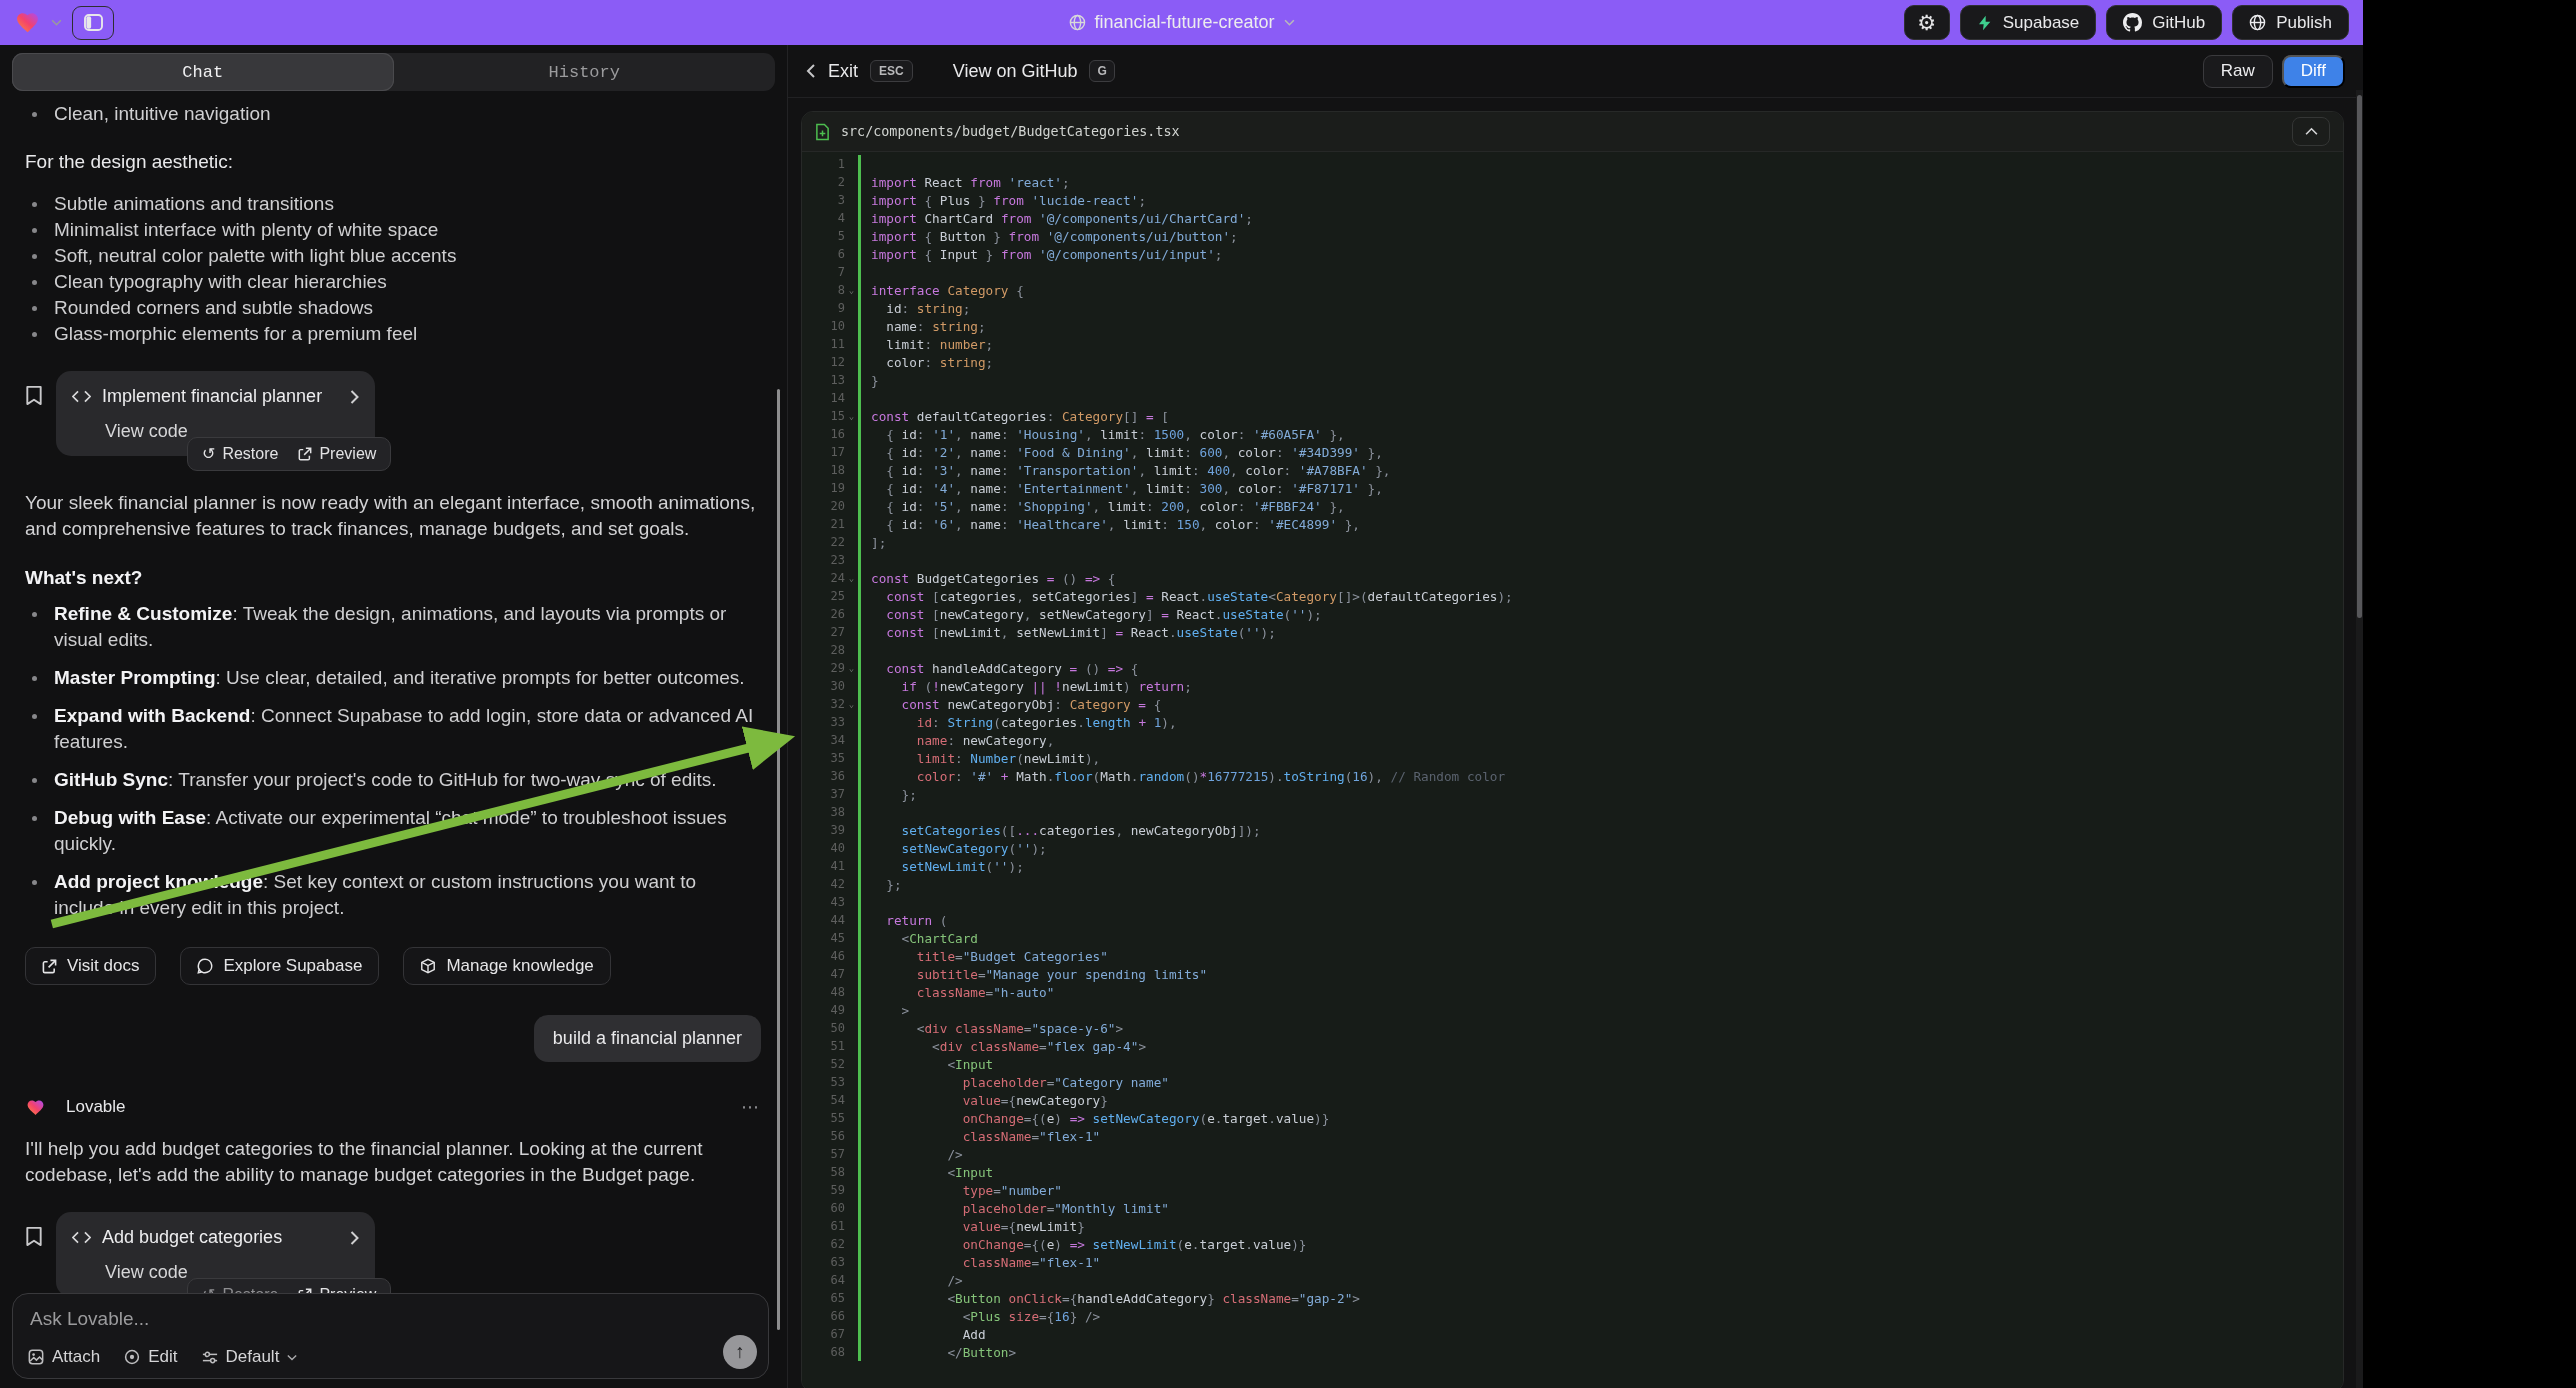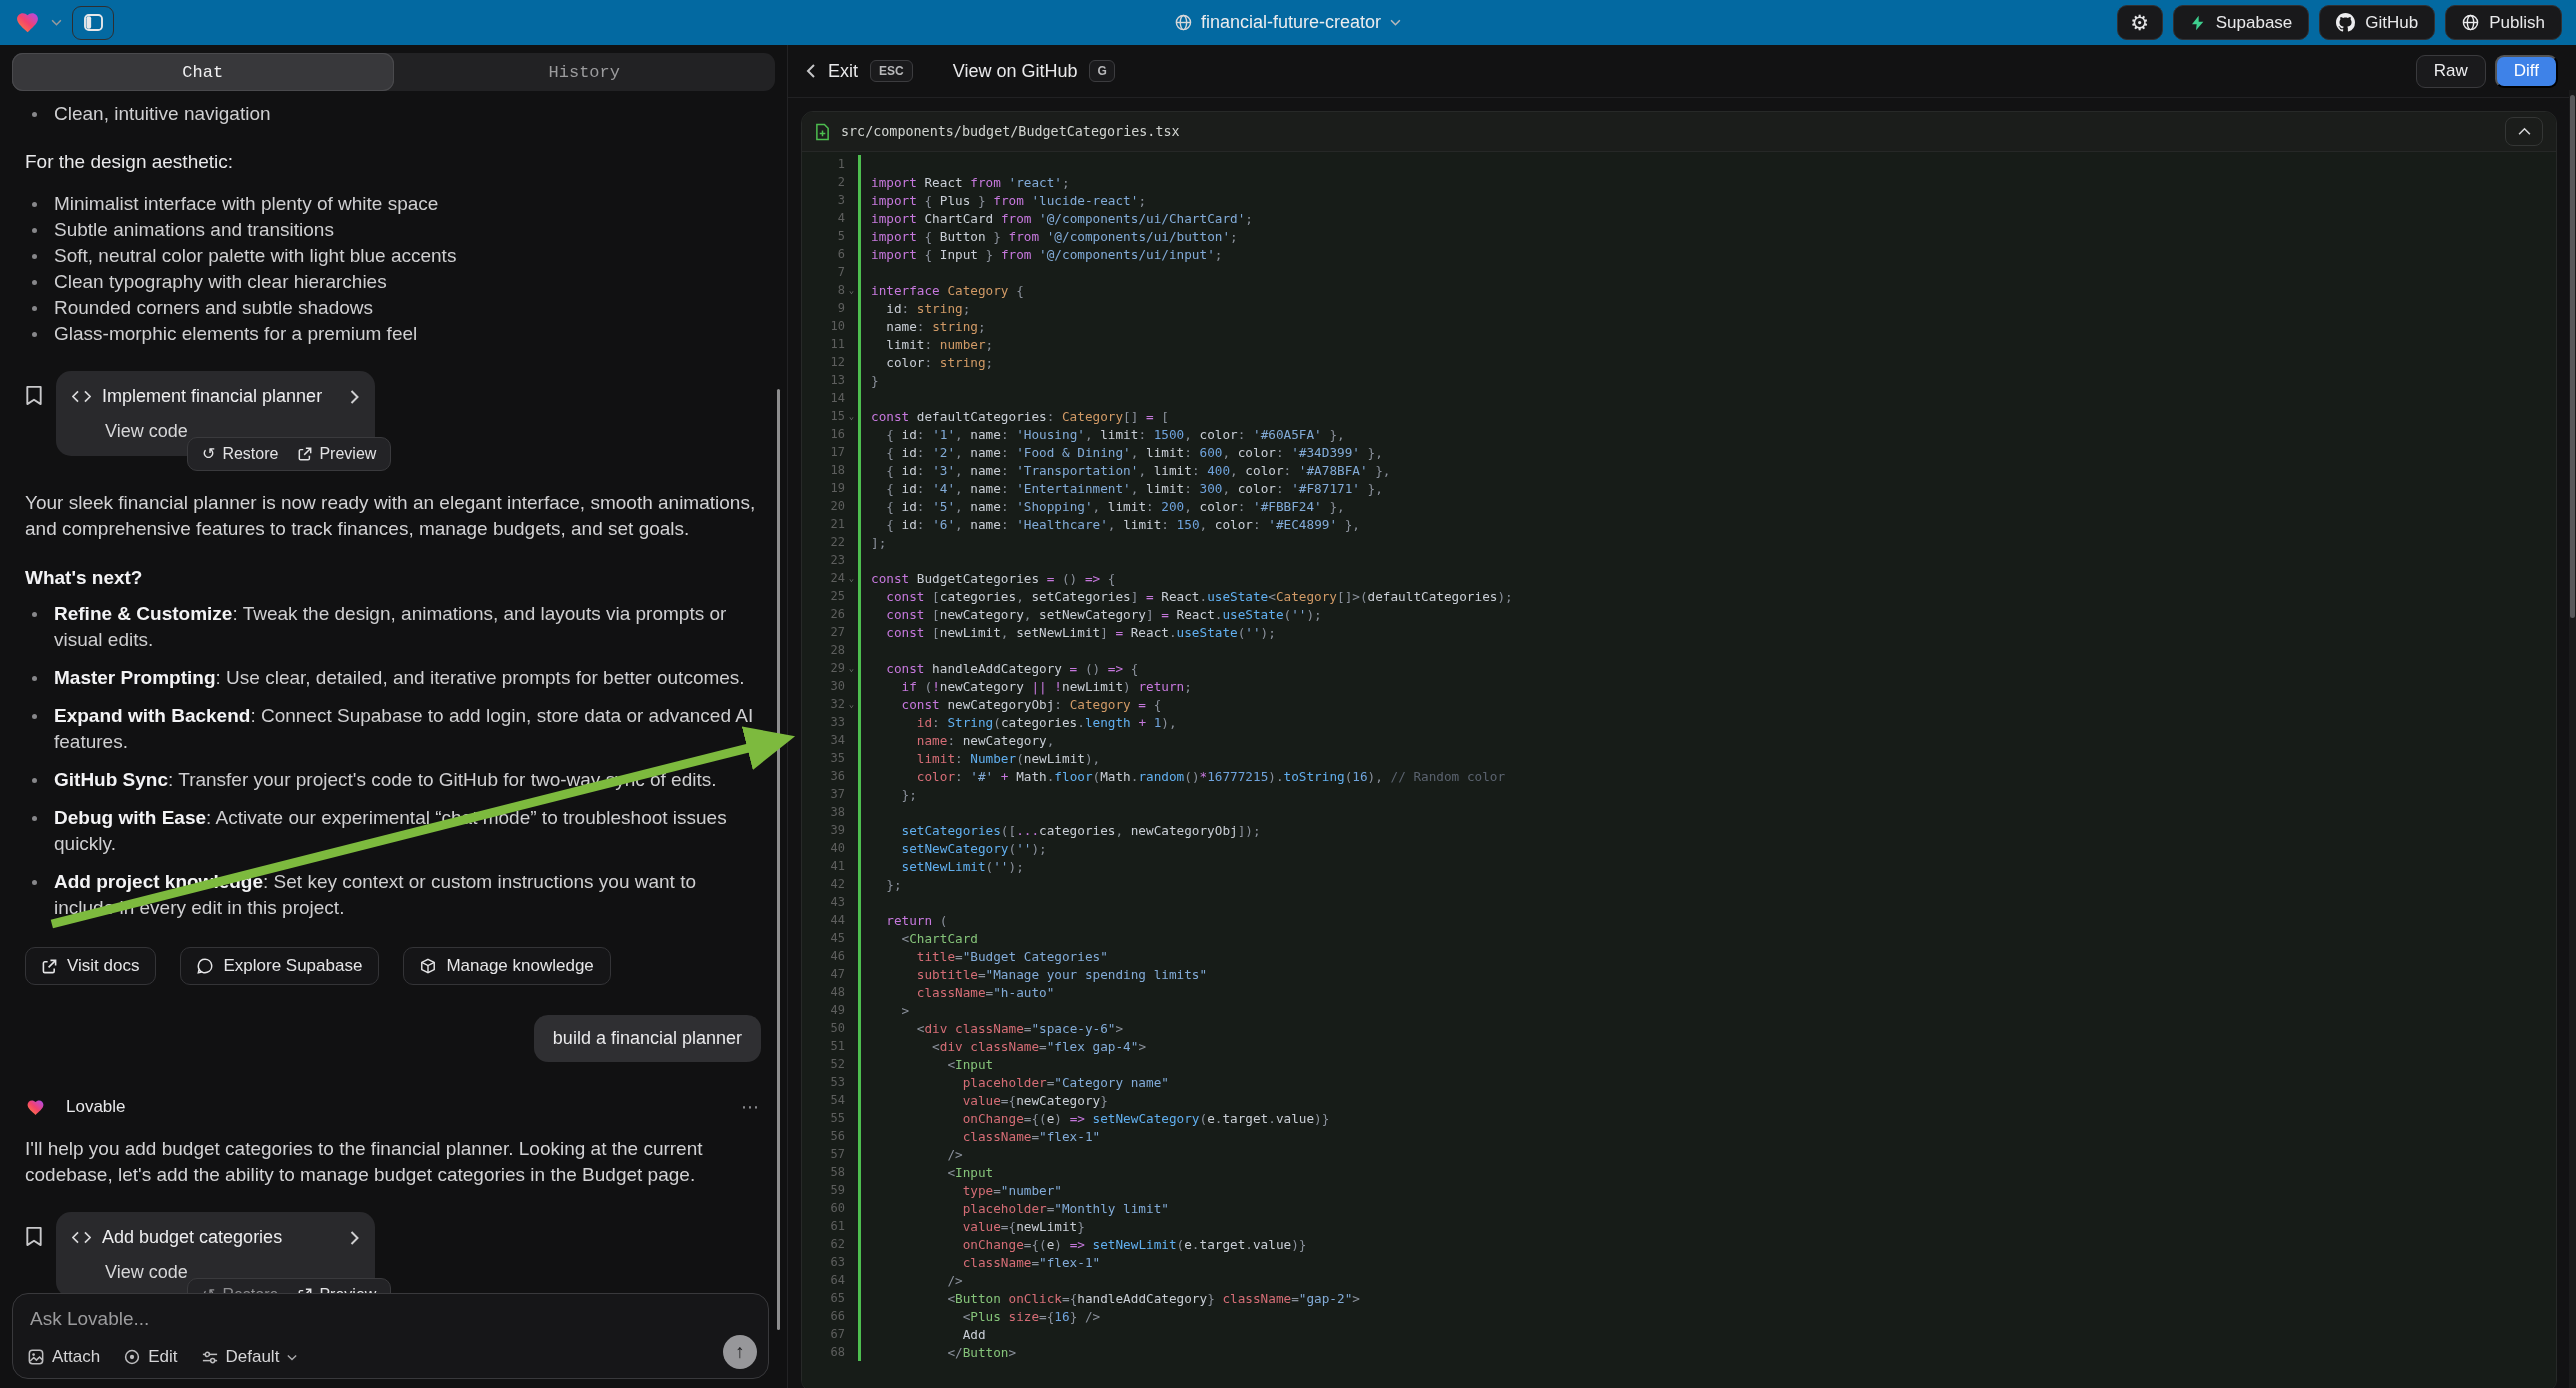--- a/index.html
+++ b/index.html
@@ -1,16 +1,16 @@
 <!DOCTYPE html>
 <html style="--diff_accent: #4DBE4F; --diff_button: #3E82E8; --supabase_green: #3ECF8E; --arrow_green: #7DBA3E;"><head>
 <meta charset="utf-8">
 <style>
   html,body{margin:0;padding:0;background:#000;}
-  .app{position:relative;width:2576px;height:1388px;background:#0369a1;overflow:hidden;
+  .app{position:relative;width:2363px;height:1388px;background:#8b5cf6;overflow:hidden;
        font-family:"Liberation Sans",sans-serif;color:#D6D6D8;-webkit-font-smoothing:antialiased;}
   svg{display:block}
 
   
   .topbar{height:45px;display:flex;align-items:center;justify-content:space-between;padding:0 14px;position:relative;}
   .tb-left{display:flex;align-items:center;gap:10px;}
   .tb-right{display:flex;align-items:center;gap:10px;}
   .tb-center{position:absolute;left:50%;top:0;height:45px;transform:translateX(-50%);
              display:flex;align-items:center;gap:9px;cursor:pointer;}
   .tb-center .title{font-size:18px;color:#ECECEE;}
@@ -202,25 +202,25 @@
               <span class="dot"></span>
               <span>Clean, intuitive navigation</span>
             </li>
         </ul>
 
         <div class="heading" style="margin-top:24px">For the design aesthetic:</div>
 
         <ul class="blist" style="margin-top:18px" id="design-list">
             <li>
               <span class="dot"></span>
+              <span>Subtle animations and transitions</span>
+            </li>
+            <li>
+              <span class="dot"></span>
               <span>Minimalist interface with plenty of white space</span>
-            </li>
-            <li>
-              <span class="dot"></span>
-              <span>Subtle animations and transitions</span>
             </li>
             <li>
               <span class="dot"></span>
               <span>Soft, neutral color palette with light blue accents</span>
             </li>
             <li>
               <span class="dot"></span>
               <span>Clean typography with clear hierarchies</span>
             </li>
             <li>

